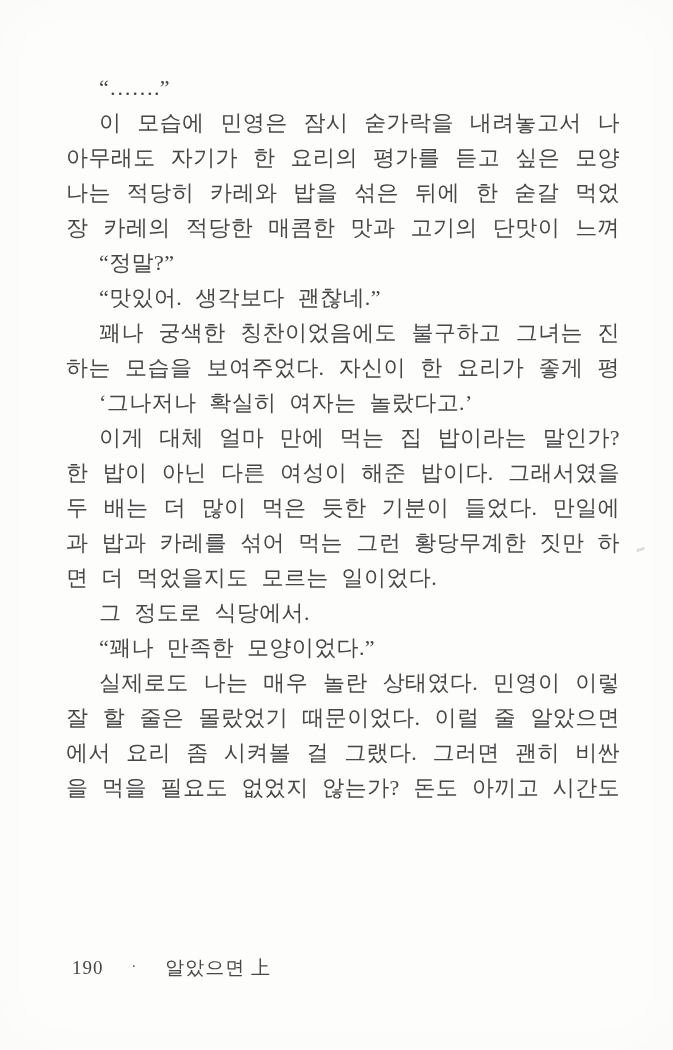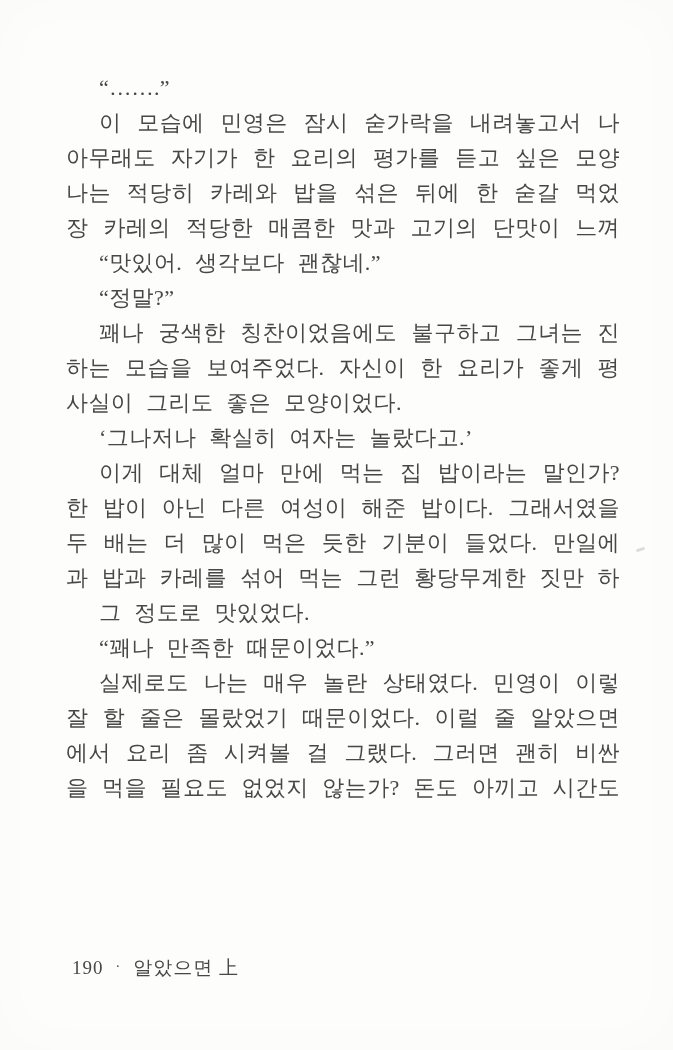--- a/index.html
+++ b/index.html
@@ -43,21 +43,21 @@
   }
   .footer {
     position: absolute;
     left: 72px;
     top: 955px;
     font-size: 19px;
     letter-spacing: 1px;
     color: var(--ink, #4a4a4a);
     display: flex;
     align-items: center;
-    gap: 12px;
+    gap: 28px;
   }
   .footer .dot {
     font-size: 14px;
     transform: translateY(-1px);
   }
   .scan-artifact {
     position: absolute;
     left: 636px;
     top: 548px;
     width: 9px;
@@ -70,32 +70,32 @@
 </head>
 <body>
 
 <div class="page">
   <div class="text-block" id="lines">
       <div class="line indent">“…….”</div>
       <div class="line indent fill">이 모습에 민영은 잠시 숟가락을 내려놓고서 나를 바라보았다.</div>
       <div class="line fill">아무래도 자기가 한 요리의 평가를 듣고 싶은 모양이었다. 이에</div>
       <div class="line fill">나는 적당히 카레와 밥을 섞은 뒤에 한 숟갈 먹었다. 그러자 곧</div>
       <div class="line fill">장 카레의 적당한 매콤한 맛과 고기의 단맛이 느껴졌다. 밥도 꽤</div>
+      <div class="line indent">“정말?”</div>
       <div class="line indent">“맛있어. 생각보다 괜찮네.”</div>
-      <div class="line indent">“정말?”</div>
       <div class="line indent fill">꽤나 궁색한 칭찬이었음에도 불구하고 그녀는 진심으로 기뻐해</div>
       <div class="line fill">하는 모습을 보여주었다. 자신이 한 요리가 좋게 평가되었다는</div>
-      <div class="line">사실이 그리도 좋은 모양이었다.</div>
       <div class="line indent">‘그나저나 확실히 여자는 놀랐다고.’</div>
       <div class="line indent fill">이게 대체 얼마 만에 먹는 집 밥이라는 말인가? 심지어 내가</div>
       <div class="line fill">한 밥이 아닌 다른 여성이 해준 밥이다. 그래서였을까? 평소보다</div>
       <div class="line fill">두 배는 더 많이 먹은 듯한 기분이 들었다. 만일에 민영이 정액</div>
       <div class="line fill">과 밥과 카레를 섞어 먹는 그런 황당무계한 짓만 하지 않았더라</div>
-      <div class="line indent">그 정도로 맛있었다.</div>
-      <div class="line indent">“꽤나 만족한 때문이었다.”</div>
+      <div class="line">면 더 먹었을지도 모르는 일이었다.</div>
+      <div class="line indent">그 정도로 식당에서.</div>
+      <div class="line indent">“꽤나 만족한 모양이었다.”</div>
       <div class="line indent fill">실제로도 나는 매우 놀란 상태였다. 민영이 이렇게나 요리를</div>
       <div class="line fill">잘 할 줄은 몰랐었기 때문이었다. 이럴 줄 알았으면 사귈 때, 집</div>
       <div class="line fill">에서 요리 좀 시켜볼 걸 그랬다. 그러면 괜히 비싼 식당에서 밥</div>
       <div class="line fill">을 먹을 필요도 없었지 않는가? 돈도 아끼고 시간도 아끼는 셈이</div>
     </div>
 
   <div class="footer">
     <span>190</span>
     <span class="dot">·</span>
     <span>알았으면 上</span>

